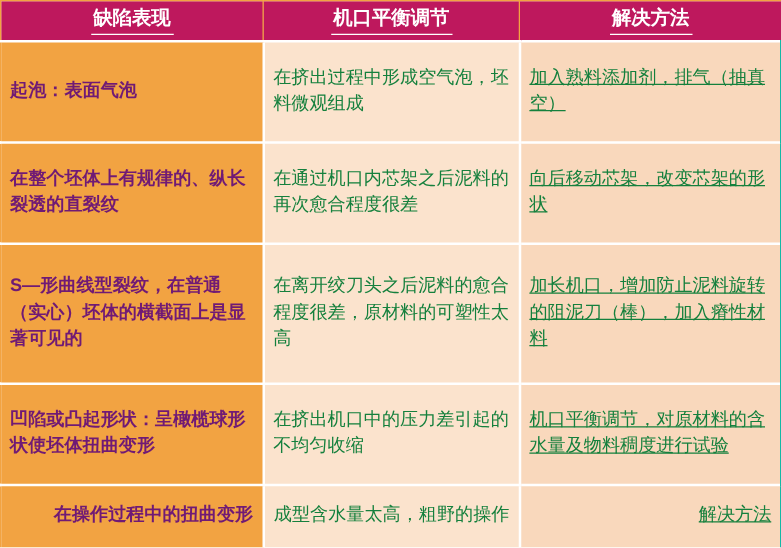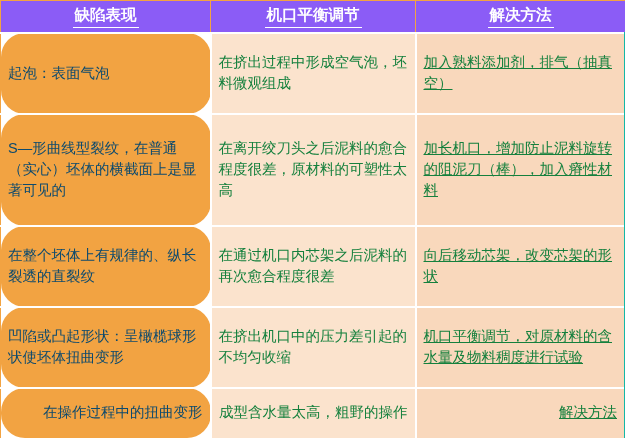--- a/index.html
+++ b/index.html
@@ -24,21 +24,21 @@
     width: 625px;
     height: 438px;
     font-size: 14.5px;
     line-height: 1.45;
   }
   table.defect-table col.c1 { width: 210px; }
   table.defect-table col.c2 { width: 205px; }
   table.defect-table col.c3 { width: 210px; }
 
   thead th {
-    background: #8b5cf6;
+    background: #be185d;
     color: #ffffff;
     font-weight: bold;
     font-size: 15.5px;
     text-align: center;
     vertical-align: middle;
     padding: 3px 4px 4px 4px;
     border: 1px solid #f2a342;
     border-bottom: 2px solid #ffffff;
     height: 24px;
   }
@@ -51,24 +51,23 @@
   tbody td {
     vertical-align: middle;
     padding: 5px 7px 6px 7px;
     border-right: 2px solid #ffffff;
     border-bottom: 2px solid #ffffff;
     color: #15803d;
     word-break: break-all;
   }
   tbody td.col-a {
     background: #f2a342;
-    color: #0c4a6e;
-    font-weight: normal;
+    color: #701a75;
+    font-weight: bold;
     border-left: 1px solid #f2a342;
-    border-radius: 24px;
   }
   tbody td.col-b {
     background: #fbe3cd;
   }
   tbody td.col-c {
     background: #f9d8bc;
     border-right: 3px solid #14b8a6;
     text-decoration: underline;
   }
   tbody tr:last-child td {
@@ -99,28 +98,28 @@
         </th>
       </tr>
     </thead>
     <tbody>
       <tr>
         <td class="col-a">起泡：表面气泡</td>
         <td class="col-b">在挤出过程中形成空气泡，坯料微观组成</td>
         <td class="col-c">加入熟料添加剂，排气（抽真空）</td>
       </tr>
       <tr>
+        <td class="col-a">在整个坯体上有规律的、纵长裂透的直裂纹</td>
+        <td class="col-b">在通过机口内芯架之后泥料的再次愈合程度很差</td>
+        <td class="col-c">向后移动芯架，改变芯架的形状</td>
+      </tr>
+      <tr>
         <td class="col-a">S—形曲线型裂纹，在普通（实心）坯体的横截面上是显著可见的</td>
         <td class="col-b">在离开绞刀头之后泥料的愈合程度很差，原材料的可塑性太高</td>
         <td class="col-c">加长机口，增加防止泥料旋转的阻泥刀（棒），加入瘠性材料</td>
-      </tr>
-      <tr>
-        <td class="col-a">在整个坯体上有规律的、纵长裂透的直裂纹</td>
-        <td class="col-b">在通过机口内芯架之后泥料的再次愈合程度很差</td>
-        <td class="col-c">向后移动芯架，改变芯架的形状</td>
       </tr>
       <tr>
         <td class="col-a">凹陷或凸起形状：呈橄榄球形状使坯体扭曲变形</td>
         <td class="col-b">在挤出机口中的压力差引起的不均匀收缩</td>
         <td class="col-c">机口平衡调节，对原材料的含水量及物料稠度进行试验</td>
       </tr>
       <tr>
         <td class="col-a">在操作过程中的扭曲变形</td>
         <td class="col-b">成型含水量太高，粗野的操作</td>
         <td class="col-c">解决方法</td>

